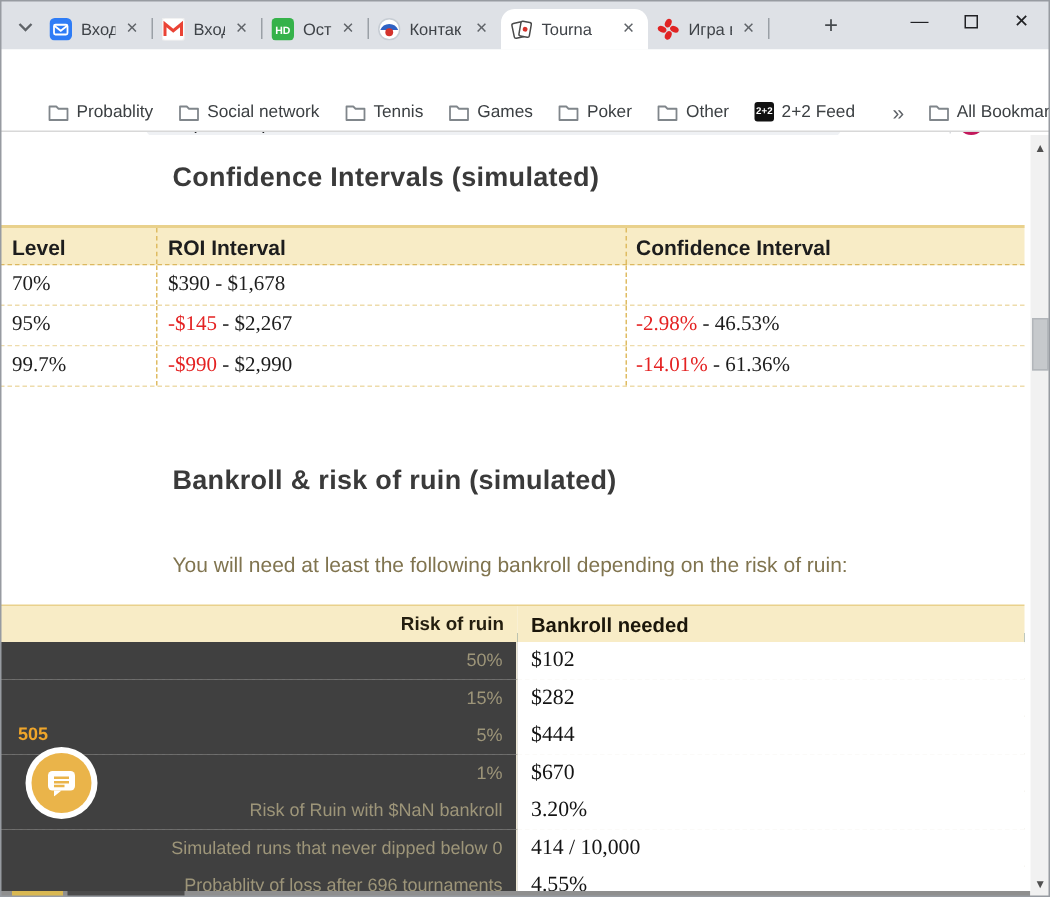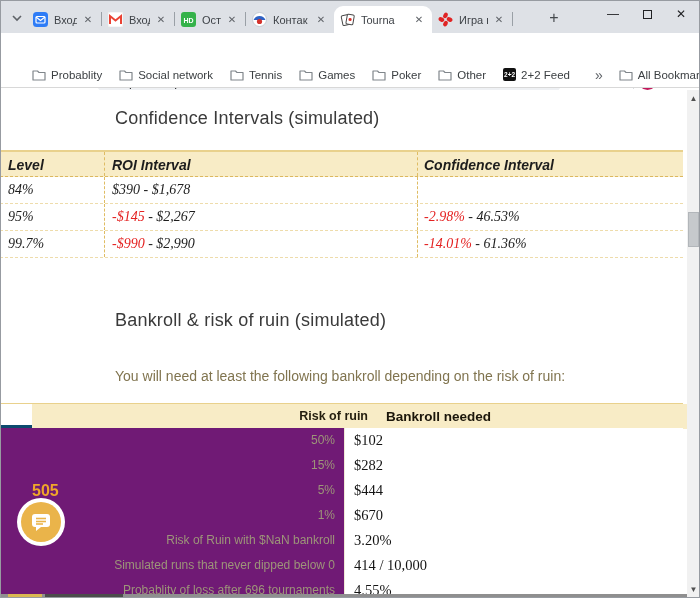--- a/index.html
+++ b/index.html
@@ -44,44 +44,44 @@
   .bm-item { display:flex; align-items:center; margin-right:17px; font-size:11.5px; color:#3c4043; white-space:nowrap; }
   .bm-item svg, .bm-item .feedicon { margin-right:5px; }
   .feedicon { width:13px; height:13px; background:#111; border-radius:2px; color:#fff; font-size:6.5px;
     font-weight:bold; text-align:center; line-height:13px; }
   .bm-overflow { margin-left:auto; font-size:14px; color:#5f6368; padding:0 8px; }
   .bm-sep { width:1px; height:16px; background:#dadce0; margin:0 8px 0 0; }
   .apps-grid { margin-right:14px; }
 
   
   .content { position:absolute; left:0; top:90px; width:687px; height:508px; background:#fff; overflow:hidden; }
-  .h1 { position:absolute; left:115px; font-size:18px; font-weight:400; color:#3a3a3a; letter-spacing:.2px; }
+  .h1 { position:absolute; left:115px; font-size:18px; font-weight:700; color:#3a3a3a; letter-spacing:.2px; }
   .para { position:absolute; left:115px; top:275px; width:463px; font-size:14px; line-height:23px;
     color:#80744f; text-align:justify; }
 
   .t1 { position:absolute; left:0; top:60px; width:683px; font-family:"Liberation Serif", serif; }
   .t1 .trow { display:grid; grid-template-columns:105px 313px 265px; height:27px; }
   .t1 .thead { background:#f8ecc6; border-top:2px solid #e9d18c; border-bottom:1px dashed #dcb85f;
     font-family:"Liberation Sans", sans-serif; font-weight:bold; font-size:13px; color:#221d11; height:27px; }
-  .t1 .cell { line-height:26px; padding-left:8px; font-size:14px; color:#1d1d1d; border-right:1px dashed #dfbc63; overflow:hidden;font-style:italic; }
+  .t1 .cell { line-height:26px; padding-left:8px; font-size:14px; color:#1d1d1d; border-right:1px dashed #dfbc63; overflow:hidden; }
   .t1 .cell:nth-child(2){ padding-left:7px; }
   .t1 .cell:nth-child(3){ padding-left:6px; border-right:none; }
   .t1 .tbody-row { border-bottom:1px dashed #eedcab; background:#fff; }
   .neg { color:#e42222; }
 
   .t2 { position:absolute; left:0; top:313px; width:683px; }
   .t2 .trow { display:grid; grid-template-columns:345px 338px; height:25px; border-bottom:1px dashed #d9d5c7; }
   .t2 .lcell { text-align:right; padding-right:9px; line-height:25px; font-size:12px; color:#9d9579;
-    background:#701a75; border-right:1px solid #efe9d6; overflow:hidden; }
+    background:#404040; border-right:1px solid #efe9d6; overflow:hidden; }
   .t2 .vcell { padding-left:9px; line-height:25px; font-family:"Liberation Serif", serif; font-size:14.5px; color:#141414; background:#fff; }
   .t2 .thead2 .lcell { background:#f8ecc6; color:#241e0f; font-weight:bold; font-size:12.5px; border-right:none; }
   .t2 .thead2 .vcell { background:#f8ecc6; font-family:"Liberation Sans", sans-serif; font-weight:bold; font-size:13.5px; color:#1b160a; }
-  .t2 .thead2 { border-top:1px solid #e9d18c; border-bottom:3px solid #0c4a6e;padding-left:32px; }
-
-  .tick505 { position:absolute; left:12px; top:392px; font-size:16px; font-weight:bold; color:#f0a62a;margin-left:20px; }
+  .t2 .thead2 { border-top:1px solid #e9d18c; border-bottom:6px solid #0c4a6e; }
+
+  .tick505 { position:absolute; left:12px; top:392px; font-size:12px; font-weight:bold; color:#f0a62a; }
   .chatbtn { position:absolute; left:17px; top:408px; width:48px; height:48px; border-radius:50%;
     background:#fff; display:flex; align-items:center; justify-content:center; z-index:5; }
   .chatbtn .inner { width:40px; height:40px; border-radius:50%; background:#eab44a; display:flex; align-items:center; justify-content:center; }
   .bottomband { position:absolute; left:0; top:504px; width:687px; height:4px; background:#8f8f8f; }
   .bottomband .yel { position:absolute; left:8px; top:0; width:34px; height:4px; background:#d9b852; }
   .bottomband .drk { position:absolute; left:45px; top:0; width:78px; height:4px; background:#4c4c4c; }
 
   
   .scrollbar { position:absolute; left:687px; top:90px; width:13px; height:508px; background:#f1f1f1; }
   .sb-arrow { position:absolute; left:0; width:13px; height:13px; font-size:8px; color:#505050; text-align:center; line-height:13px; }
@@ -285,21 +285,21 @@
   <div class="h1" style="top:18px">Confidence Intervals (simulated)</div>
 
   <div class="t1">
     <div class="trow thead">
       <div class="cell">Level</div>
       <div class="cell">ROI Interval</div>
       <div class="cell">Confidence Interval</div>
     </div>
     <div id="t1-body">
         <div class="trow tbody-row">
-          <div class="cell">84%</div>
+          <div class="cell">70%</div>
           <div class="cell"><span>$390</span> - <span>$1,678</span></div>
         </div>
         <div class="trow tbody-row">
           <div class="cell">95%</div>
           <div class="cell"><span class="neg">-$145</span> - <span>$2,267</span></div>
           <div class="cell"><span class="neg">-2.98%</span> - <span>46.53%</span></div>
         </div>
         <div class="trow tbody-row">
           <div class="cell">99.7%</div>
           <div class="cell"><span class="neg">-$990</span> - <span>$2,990</span></div>

